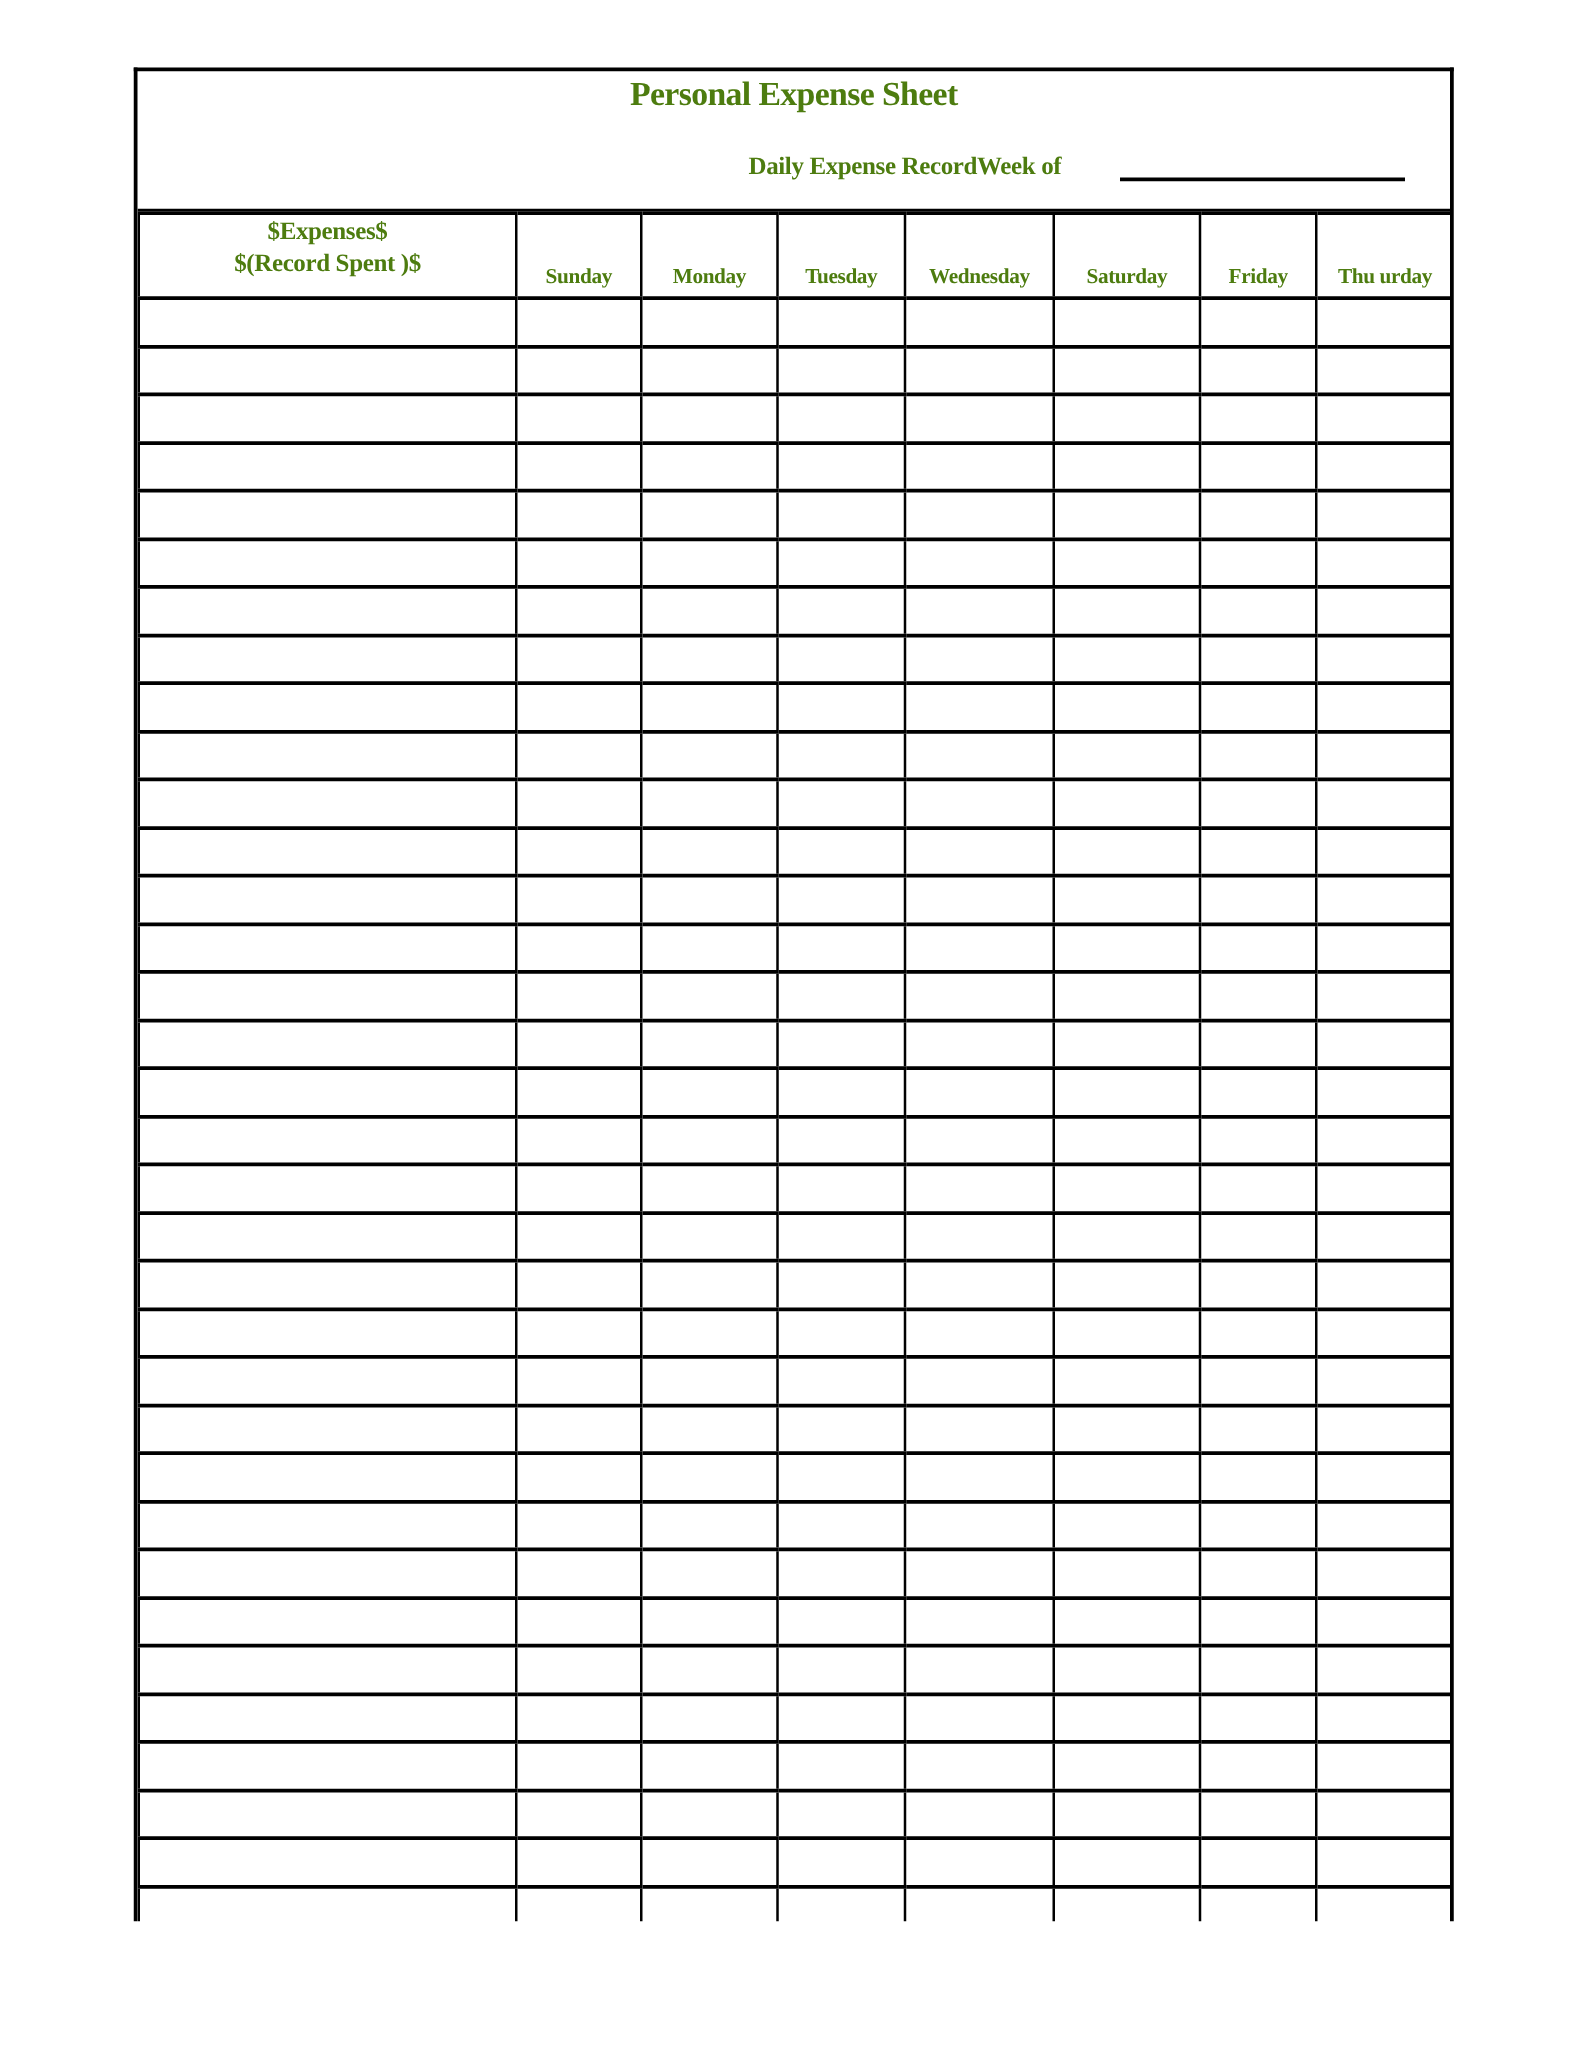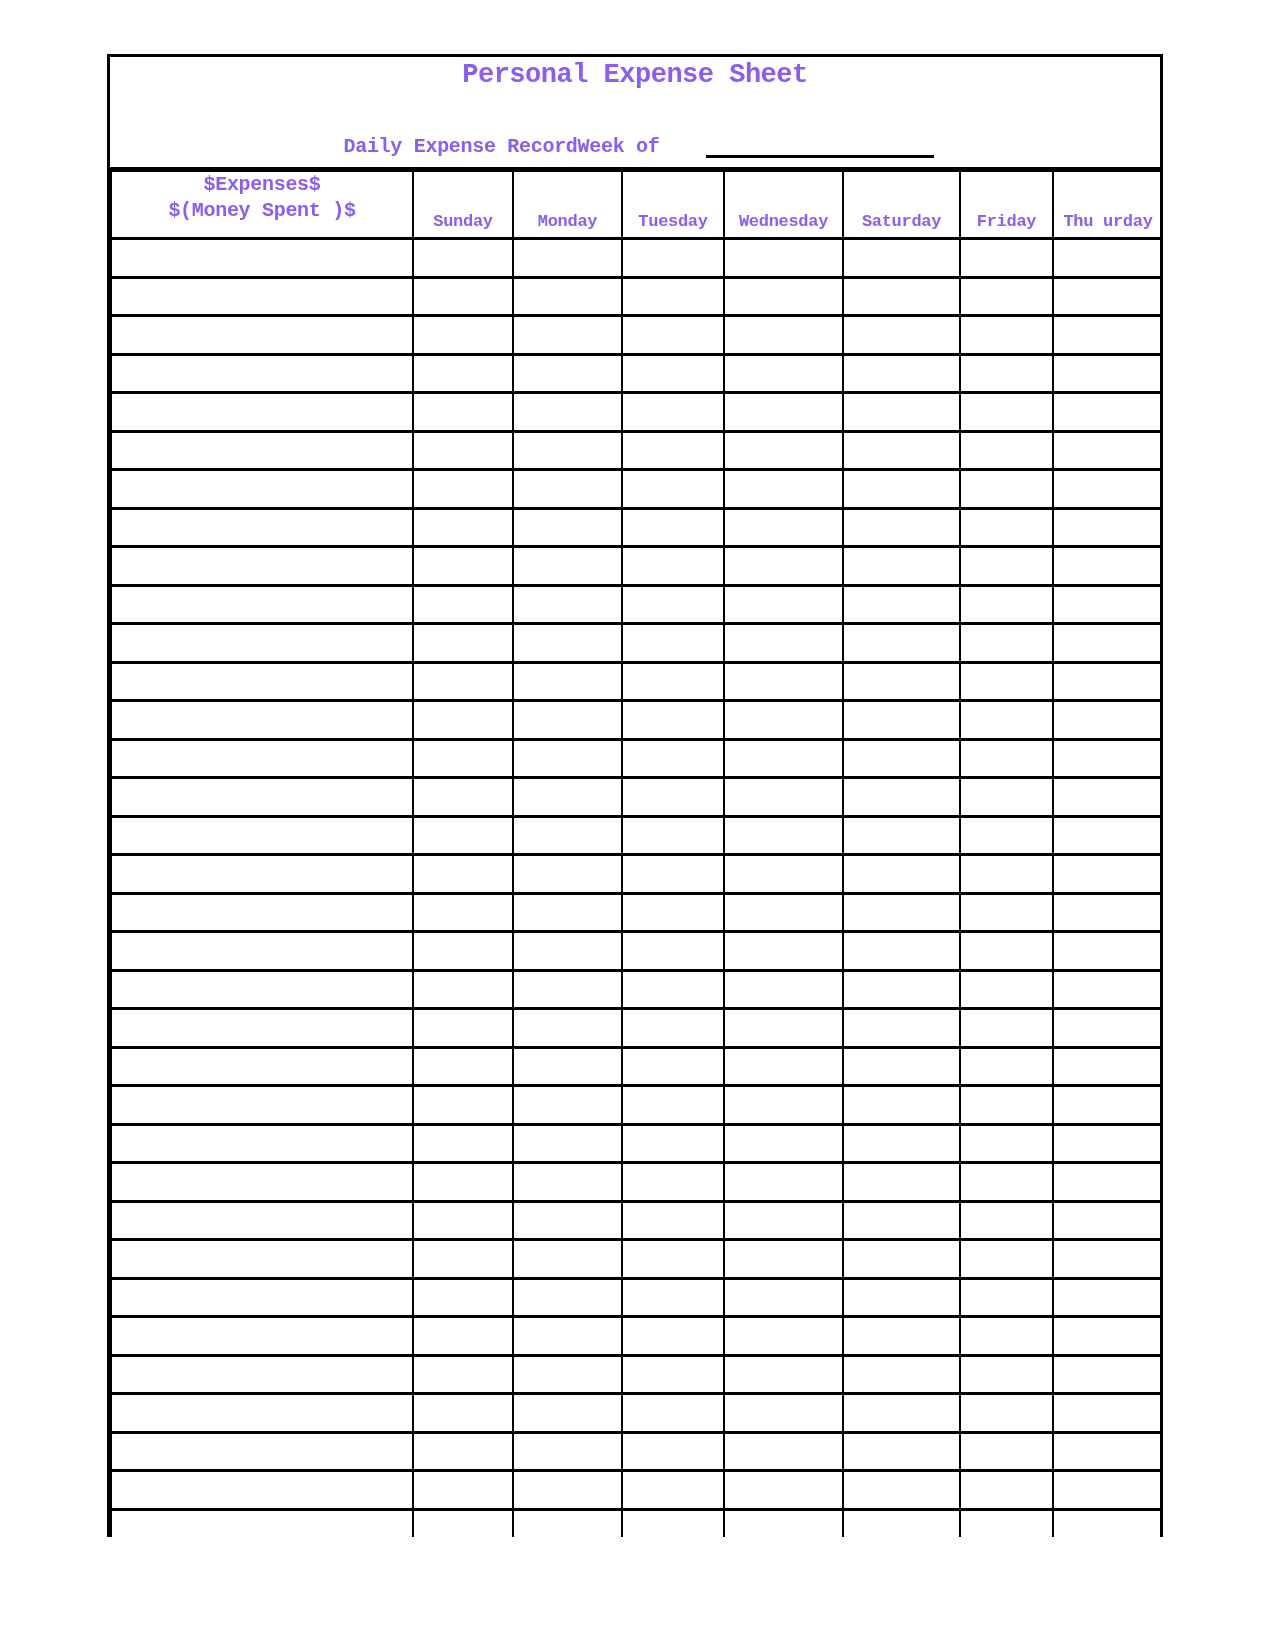--- a/index.html
+++ b/index.html
@@ -5,22 +5,22 @@
   html, body {
     margin: 0;
     padding: 0;
     background: #ffffff;
   }
   .page {
     position: relative;
     width: 1275px;
     height: 1650px;
     background: #ffffff;
-    font-family: Liberation Mono, monospace;
-    color: #8b5cf6;
+    font-family: Liberation Serif, serif;
+    color: #4d7c0f;
   }
   
   .sheet {
     position: absolute;
     left: 107px;
     top: 54px;
     width: 1056px;
     height: 1483px;
     box-sizing: border-box;
     border: 3px solid #000000;
@@ -40,23 +40,23 @@
     text-align: center;
     font-size: 27px;
     font-weight: bold;
     letter-spacing: -0.5px;
     white-space: nowrap;
   }
   .sub-row {
     position: absolute;
     left: 44px;
     right: 36px;
-    bottom: 9px;
+    bottom: 22px;
     display: flex;
-    justify-content: center;
+    justify-content: flex-end;
     align-items: flex-end;
     font-size: 20px;
     font-weight: bold;
     letter-spacing: -0.3px;
     white-space: nowrap;
   }
   .week-of-group { display: flex; align-items: flex-end; gap: 40px; }
   .week-of-blank {
     display: inline-block;
     width: 228px;
@@ -124,21 +124,21 @@
         <col style="width:102px">
         <col style="width:119px">
         <col style="width:117px">
         <col style="width:93px">
         <col style="width:110px">
       </colgroup>
       <thead>
         <tr class="head-row">
           <th class="expenses-head">
             <div>$Expenses$</div>
-            <div>$(Money Spent )$</div>
+            <div>$(Record Spent )$</div>
           </th>
           <th>Sunday</th>
           <th>Monday</th>
           <th>Tuesday</th>
           <th>Wednesday</th>
           <th>Saturday</th>
           <th>Friday</th>
           <th>Thu urday</th>
         </tr>
       </thead>

